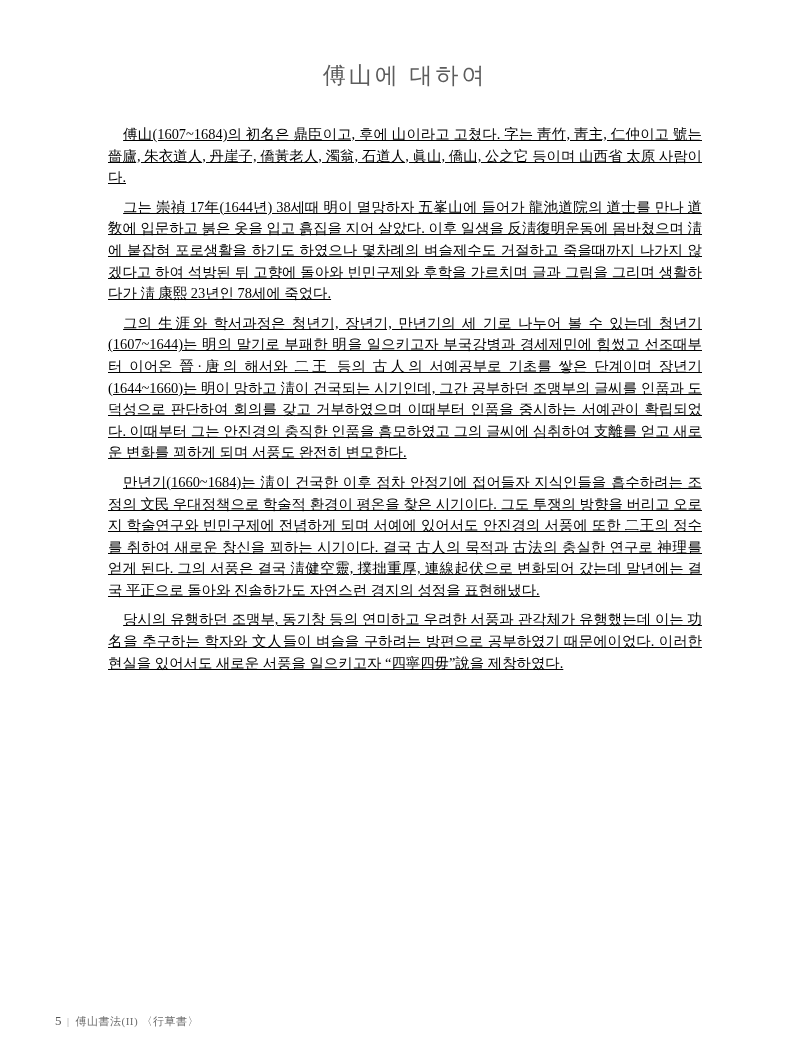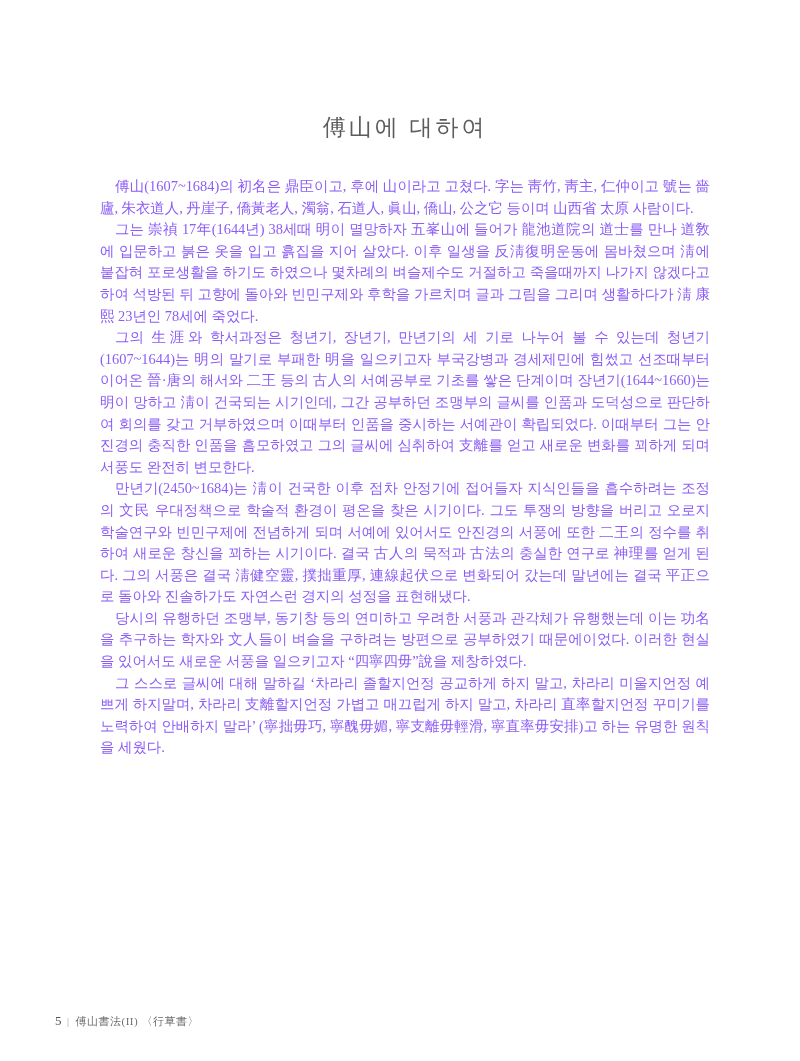--- a/index.html
+++ b/index.html
@@ -12,37 +12,38 @@
     height: 1061px;
     font-family: "Liberation Serif", "DejaVu Serif", serif;
     overflow: hidden;
   }
   .page {
     position: relative;
     width: 800px;
     height: 1061px;
     background: #ffffff;
     box-sizing: border-box;
-    padding: 112px 90px 0 100px;
+    padding: 60px 90px 0 100px;
   }
   .title {
     text-align: center;
     font-size: 23px;
     font-weight: 500;
     color: #5c5c5c;
     letter-spacing: 3px;
     margin: 0 0 33px 0;
   }
   .content p {
-    margin: 0;
+    margin: 8px;
     font-size: 14.4px;
     line-height: 21.6px;
-    color: #8b5cf6;
+    color: #000000;
     text-align: justify;
     text-indent: 1.05em;
+    text-decoration: underline;
   }
   .footer {
     position: absolute;
     left: 55px;
     bottom: 32px;
     font-size: 11px;
     color: #6f6f6f;
     letter-spacing: 0.5px;
   }
   .footer .page-num {
@@ -60,22 +61,21 @@
 <body>
 
 <div class="page">
 
   <h1 class="title">傅山에 대하여</h1>
 
   <div class="content">
     <p>傅山(1607~1684)의 初名은 鼎臣이고, 후에 山이라고 고쳤다. 字는 靑竹, 靑主, 仁仲이고 號는 嗇廬, 朱衣道人, 丹崖子, 僑黃老人, 濁翁, 石道人, 眞山, 僑山, 公之它 등이며 山西省 太原 사람이다.</p>
     <p>그는 崇禎 17年(1644년) 38세때 明이 멸망하자 五峯山에 들어가 龍池道院의 道士를 만나 道敎에 입문하고 붉은 옷을 입고 흙집을 지어 살았다. 이후 일생을 反淸復明운동에 몸바쳤으며 淸에 붙잡혀 포로생활을 하기도 하였으나 몇차례의 벼슬제수도 거절하고 죽을때까지 나가지 않겠다고 하여 석방된 뒤 고향에 돌아와 빈민구제와 후학을 가르치며 글과 그림을 그리며 생활하다가 淸 康熙 23년인 78세에 죽었다.</p>
     <p>그의 生涯와 학서과정은 청년기, 장년기, 만년기의 세 기로 나누어 볼 수 있는데 청년기(1607~1644)는 明의 말기로 부패한 明을 일으키고자 부국강병과 경세제민에 힘썼고 선조때부터 이어온 晉·唐의 해서와 二王 등의 古人의 서예공부로 기초를 쌓은 단계이며 장년기(1644~1660)는 明이 망하고 淸이 건국되는 시기인데, 그간 공부하던 조맹부의 글씨를 인품과 도덕성으로 판단하여 회의를 갖고 거부하였으며 이때부터 인품을 중시하는 서예관이 확립되었다. 이때부터 그는 안진경의 충직한 인품을 흠모하였고 그의 글씨에 심취하여 支離를 얻고 새로운 변화를 꾀하게 되며 서풍도 완전히 변모한다.</p>
-    <p>만년기(2450~1684)는 淸이 건국한 이후 점차 안정기에 접어들자 지식인들을 흡수하려는 조정의 文民 우대정책으로 학술적 환경이 평온을 찾은 시기이다. 그도 투쟁의 방향을 버리고 오로지 학술연구와 빈민구제에 전념하게 되며 서예에 있어서도 안진경의 서풍에 또한 二王의 정수를 취하여 새로운 창신을 꾀하는 시기이다. 결국 古人의 묵적과 古法의 충실한 연구로 神理를 얻게 된다. 그의 서풍은 결국 淸健空靈, 撲拙重厚, 連線起伏으로 변화되어 갔는데 말년에는 결국 平正으로 돌아와 진솔하가도 자연스런 경지의 성정을 표현해냈다.</p>
+    <p>만년기(1660~1684)는 淸이 건국한 이후 점차 안정기에 접어들자 지식인들을 흡수하려는 조정의 文民 우대정책으로 학술적 환경이 평온을 찾은 시기이다. 그도 투쟁의 방향을 버리고 오로지 학술연구와 빈민구제에 전념하게 되며 서예에 있어서도 안진경의 서풍에 또한 二王의 정수를 취하여 새로운 창신을 꾀하는 시기이다. 결국 古人의 묵적과 古法의 충실한 연구로 神理를 얻게 된다. 그의 서풍은 결국 淸健空靈, 撲拙重厚, 連線起伏으로 변화되어 갔는데 말년에는 결국 平正으로 돌아와 진솔하가도 자연스런 경지의 성정을 표현해냈다.</p>
     <p>당시의 유행하던 조맹부, 동기창 등의 연미하고 우려한 서풍과 관각체가 유행했는데 이는 功名을 추구하는 학자와 文人들이 벼슬을 구하려는 방편으로 공부하였기 때문에이었다. 이러한 현실을 있어서도 새로운 서풍을 일으키고자 “四寧四毋”說을 제창하였다.</p>
-    <p>그 스스로 글씨에 대해 말하길 ‘차라리 졸할지언정 공교하게 하지 말고, 차라리 미울지언정 예쁘게 하지말며, 차라리 支離할지언정 가볍고 매끄럽게 하지 말고, 차라리 直率할지언정 꾸미기를 노력하여 안배하지 말라’ (寧拙毋巧, 寧醜毋媚, 寧支離毋輕滑, 寧直率毋安排)고 하는 유명한 원칙을 세웠다.</p>
   </div>
 
   <div class="footer">
     <span class="page-num">5</span><span class="sep">|</span><span class="book-title">傅山書法(II) 〈行草書〉</span>
   </div>
 
 </div>
 
 </body></html>

